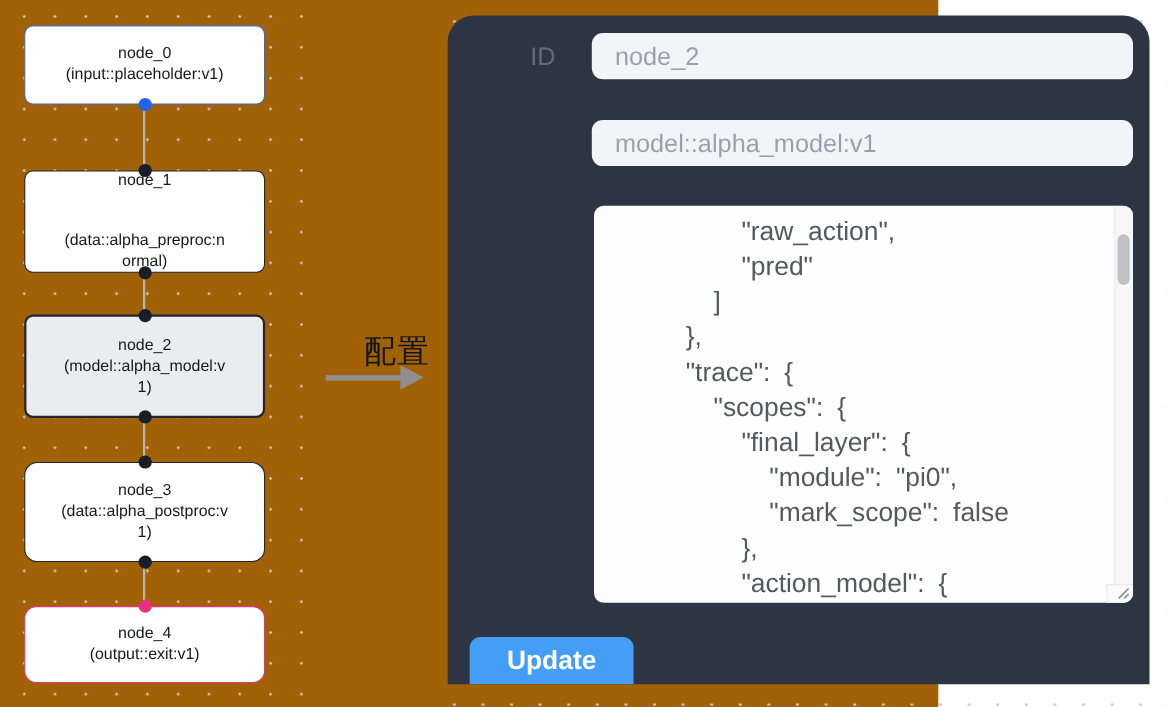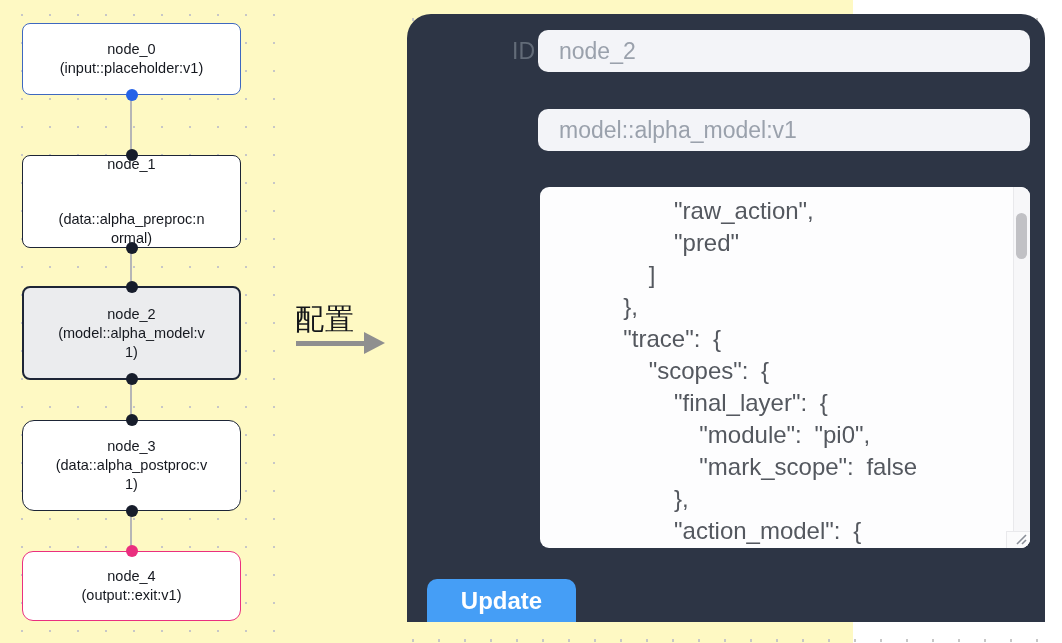--- a/index.html
+++ b/index.html
@@ -1,18 +1,18 @@
 <!DOCTYPE html>
 <html><head>
 <meta charset="utf-8">
 <style>
   * { margin: 0; padding: 0; box-sizing: border-box; }
   html, body { width: 1062px; height: 643px; background: #ffffff; overflow: hidden;
     font-family: "Liberation Sans", "DejaVu Sans", sans-serif; }
-  .stage { position: relative; width: 853px; height: 643px; background: #fef9c3; }
+  .stage { position: relative; width: 853px; height: 643px; background: #a16207; }
 
   
   .dots { position: absolute; pointer-events: none;
     background-image: radial-gradient(#c7c7c7 1.2px, rgba(0,0,0,0) 1.3px);
     background-size: 28px 28px; }
   .dots-left  { left: 0; top: 0; width: 286px; height: 643px; background-position: 8px 1px; }
   .dots-right { left: 392px; top: 0; width: 670px; height: 643px; background-position: 8px 6px;
     background-size: 26px 27px; }
 
   
@@ -30,32 +30,32 @@
   .node-output   { border-color: #ea2f7f; border-width: 1.8px; border-radius: 11px; }
   .handle { position: absolute; left: 50%; width: 12px; height: 12px; border-radius: 50%;
     transform: translateX(-50%); background: #171d2b; }
   .handle.top { top: -7px; }
   .handle.bottom { bottom: -7px; }
   .handle.blue { background: #2563e8; }
   .handle.pink { background: #ea2f7f; }
 
   
   .anno-label { position: absolute; left: 295px; top: 300px; width: 96px;
-    font-size: 29px; color: #14161a; letter-spacing: 1px; }
+    font-size: 29px; color: #14161a; letter-spacing: 1px; text-align: right; }
   .anno-arrow-shaft { position: absolute; left: 296px; top: 341px; width: 70px; height: 5px;
     background: #8f8f8f; }
   .anno-arrow-head { position: absolute; left: 364px; top: 332px; width: 0; height: 0;
     border-left: 21px solid #8f8f8f; border-top: 11px solid rgba(0,0,0,0);
     border-bottom: 11px solid rgba(0,0,0,0); }
 
   
   .panel { position: absolute; left: 407px; top: 14px; width: 638px; height: 608px;
     background: #2d3545; border-radius: 24px 24px 0 0; overflow: hidden; }
   .fld-label { position: absolute; left: 0; width: 98px; text-align: right;
-    color: #626b78; font-size: 23px; margin-left: 30px; }
+    color: #626b78; font-size: 23px; }
   .fld-input { position: absolute; left: 131px; width: 492px; height: 42px;
     background: #f3f4f8; border: none; border-radius: 10px; padding: 0 21px;
     font-size: 23px; color: #9aa1ac; font-family: "Liberation Sans", "DejaVu Sans", sans-serif;
     outline: none; }
   #lbl-id   { top: 16px; height: 42px; line-height: 42px; }
   #inp-id   { top: 16px; }
   #lbl-type { top: 95px; height: 42px; line-height: 42px; }
   #inp-type { top: 95px; }
   #lbl-config { top: 178px; height: 36px; line-height: 36px; }
 

